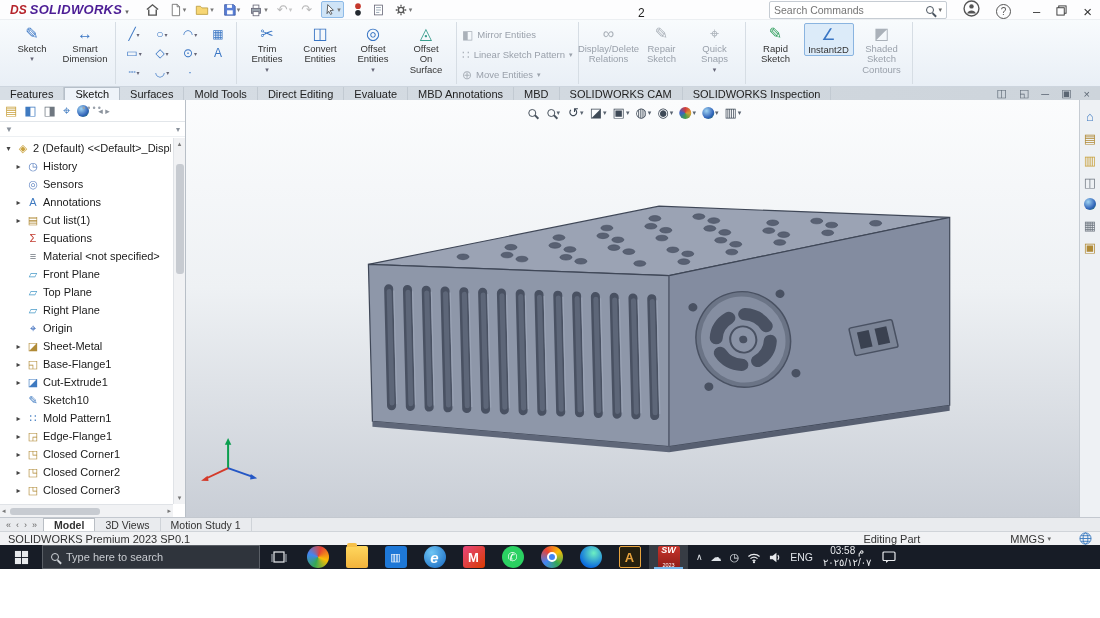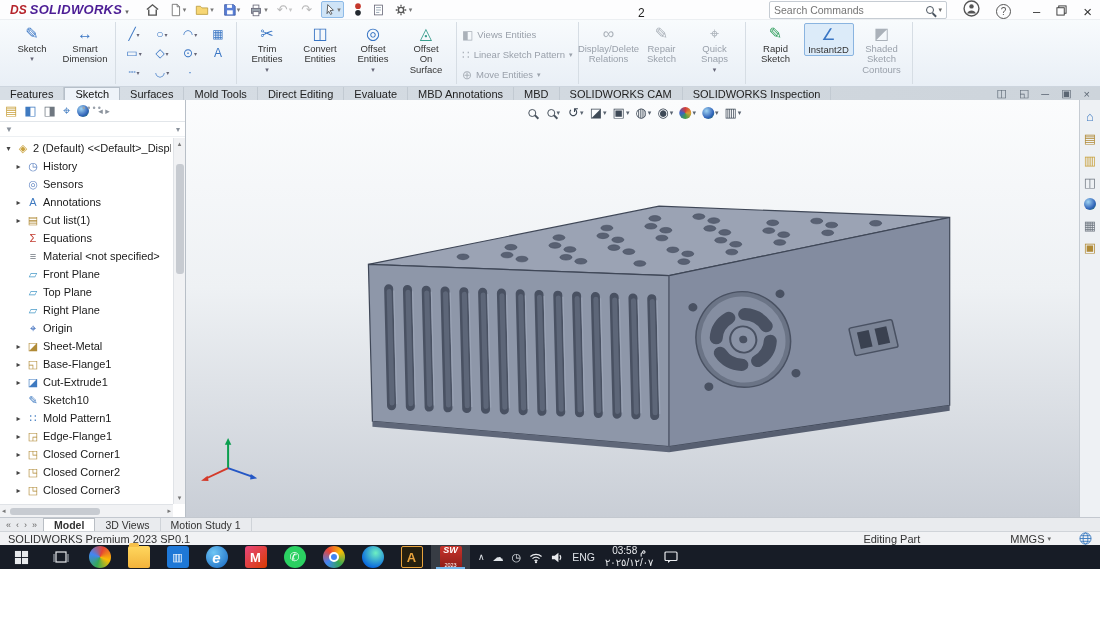--- a/index.html
+++ b/index.html
@@ -291,21 +291,21 @@
       <div class="rbtn">
         <span class="ric" style="color:#3a9e8e">◬</span>
         <span class="rlabel">Offset
 On
 Surface</span>
       </div>
     </div>
     <div class="rgroup stackcol">
       <div class="rrow">
         <span class="ric">◧</span>
-        <span>Views Entities</span>
+        <span>Mirror Entities</span>
       </div>
       <div class="rrow">
         <span class="ric">∷</span>
         <span>Linear Sketch Pattern</span>
         <span class="rcaret">▾</span>
       </div>
       <div class="rrow">
         <span class="ric">⊕</span>
         <span>Move Entities</span>
         <span class="rcaret">▾</span>
@@ -721,20 +721,24 @@
 
   <div class="tbar">
     <div class="tstart">
       <svg width="15" height="15" viewBox="0 0 16 16">
           <rect x="1" y="1" width="6.5" height="6.5" fill="#e8eaed"></rect>
           <rect x="8.5" y="1" width="6.5" height="6.5" fill="#e8eaed"></rect>
           <rect x="1" y="8.5" width="6.5" height="6.5" fill="#e8eaed"></rect>
           <rect x="8.5" y="8.5" width="6.5" height="6.5" fill="#e8eaed"></rect>
         </svg>
     </div>
+    <div class="tsearch">
+      <span class="i-mag light"></span>
+      <span>Type here to search</span>
+    </div>
     <div class="ttaskview">
       <svg width="16" height="14" viewBox="0 0 16 14">
           <rect x="3" y="2" width="10" height="10" fill="none" stroke="#e8eaed" stroke-width="1.2"></rect>
           <path d="M1 4v8M15 4v8" stroke="#9aa0a8" stroke-width="1.2"></path>
         </svg>
     </div>
     <div class="tapps">
         <div class="tapp app-pinwheel">
           <div class="ticn"></div>
         </div>

